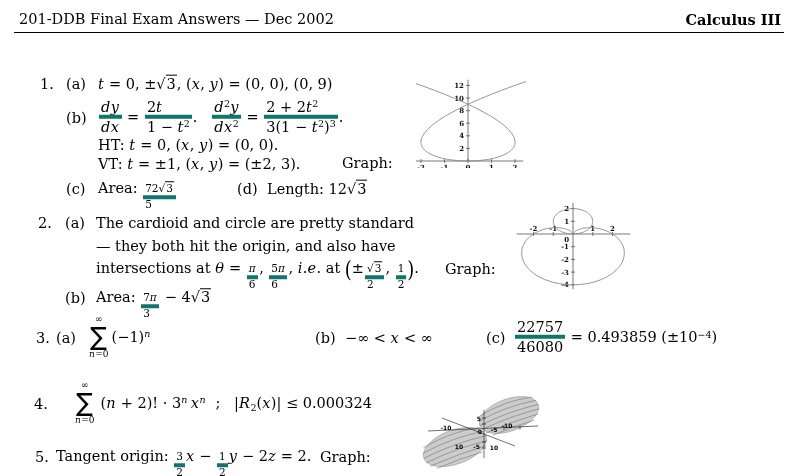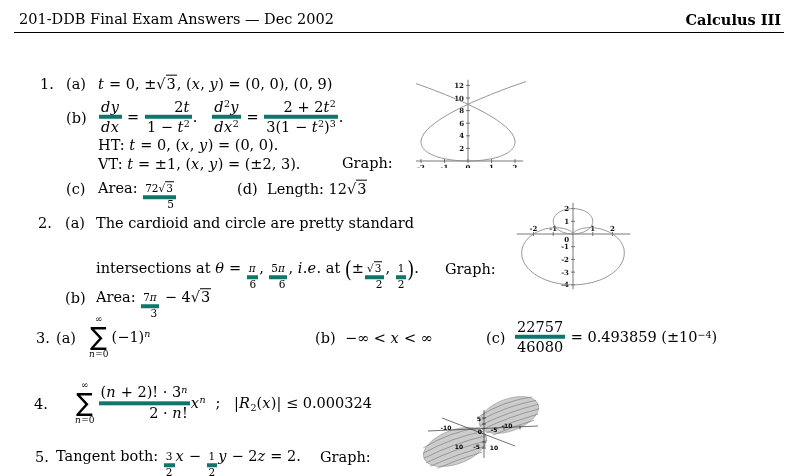--- a/index.html
+++ b/index.html
@@ -7,21 +7,21 @@
         font-family:"DejaVu Serif","Liberation Serif",serif;color:#000;font-size:14.5px;}
   .p{position:absolute;transform:translateY(-50%);white-space:pre;line-height:1.15;}
   .p0{position:absolute;white-space:pre;}
   .b{font-weight:bold;}
   .rule{position:absolute;left:14px;top:32px;width:770px;height:1.4px;background:#000;}
   
   .m i{font-style:italic;padding-right:0.5px;}
   .rm{font-style:normal;}
   sup{font-size:9.5px;vertical-align:4.5px;line-height:0;}
   sub{font-size:9.5px;vertical-align:-2.5px;line-height:0;}
-  .fr{display:inline-flex;flex-direction:column;text-align:right;vertical-align:middle;
+  .fr{display:inline-flex;flex-direction:column;text-align:left;vertical-align:middle;
       margin:0 1px;line-height:1.12;position:relative;top:-1px;}
   .fr>.fn{display:block;padding:0 2px;}
   .fr>.fd{display:block;border-top:4px solid #0f766e;padding:0 2px;}
   .fr.sm{font-size:10.5px;margin-top:18px;}
   .sq .sqv{border-top:1px solid #000;padding:0 1px;}
   .sum{display:inline-flex;flex-direction:column;align-items:center;vertical-align:middle;
        line-height:1;margin:0 3px 0 1px;position:relative;top:-1px;}
   .sum .st,.sum .sb{font-size:9px;line-height:1.2;}
   .sum .sg{font-size:25px;line-height:0.95;font-family:"DejaVu Sans",sans-serif;}
   .bp{display:inline-block;font-size:18px;transform:scaleY(1.25);vertical-align:-2px;}
@@ -81,20 +81,21 @@
       <line x1="50" y1="26" x2="54" y2="26" class="ax"></line>
       <text x="48" y="28.5" class="tl" text-anchor="end">10</text>
       <line x1="50" y1="13.400000000000006" x2="54" y2="13.400000000000006" class="ax"></line>
       <text x="48" y="15.900000000000006" class="tl" text-anchor="end">12</text>
       <path d="M109.9 9.6 L103.4 11.8 L97.2 14.0 L91.2 16.2 L85.4 18.4 L79.9 20.5 L74.6 22.6 L69.5 24.7 L64.7 26.7 L60.0 28.7 L55.6 30.6 L51.4 32.6 L47.4 34.5 L43.6 36.3 L40.0 38.2 L36.6 40.0 L33.5 41.7 L30.4 43.5 L27.6 45.2 L25.0 46.8 L22.5 48.5 L20.3 50.1 L18.2 51.7 L16.2 53.2 L14.5 54.7 L12.9 56.2 L11.4 57.6 L10.1 59.0 L9.0 60.4 L8.0 61.8 L7.2 63.1 L6.5 64.3 L5.9 65.6 L5.5 66.8 L5.2 68.0 L5.0 69.1 L5.0 70.3 L5.1 71.3 L5.3 72.4 L5.6 73.4 L6.0 74.4 L6.5 75.4 L7.1 76.3 L7.9 77.2 L8.7 78.0 L9.6 78.9 L10.6 79.7 L11.7 80.4 L12.9 81.2 L14.1 81.9 L15.4 82.5 L16.8 83.1 L18.3 83.7 L19.8 84.3 L21.4 84.9 L23.0 85.4 L24.7 85.8 L26.5 86.3 L28.2 86.7 L30.1 87.0 L31.9 87.4 L33.8 87.7 L35.8 88.0 L37.7 88.2 L39.7 88.4 L41.8 88.6 L43.8 88.7 L45.8 88.9 L47.9 88.9 L49.9 89.0 L52.0 89.0 L54.1 89.0 L56.1 88.9 L58.2 88.9 L60.2 88.7 L62.2 88.6 L64.3 88.4 L66.3 88.2 L68.2 88.0 L70.2 87.7 L72.1 87.4 L73.9 87.0 L75.8 86.7 L77.5 86.3 L79.3 85.8 L81.0 85.4 L82.6 84.9 L84.2 84.3 L85.7 83.7 L87.2 83.1 L88.6 82.5 L89.9 81.9 L91.1 81.2 L92.3 80.4 L93.4 79.7 L94.4 78.9 L95.3 78.0 L96.1 77.2 L96.9 76.3 L97.5 75.4 L98.0 74.4 L98.4 73.4 L98.7 72.4 L98.9 71.3 L99.0 70.3 L99.0 69.1 L98.8 68.0 L98.5 66.8 L98.1 65.6 L97.5 64.3 L96.8 63.1 L96.0 61.8 L95.0 60.4 L93.9 59.0 L92.6 57.6 L91.1 56.2 L89.5 54.7 L87.8 53.2 L85.8 51.7 L83.7 50.1 L81.5 48.5 L79.0 46.8 L76.4 45.2 L73.6 43.5 L70.5 41.7 L67.4 40.0 L64.0 38.2 L60.4 36.3 L56.6 34.5 L52.6 32.6 L48.4 30.6 L44.0 28.7 L39.3 26.7 L34.5 24.7 L29.4 22.6 L24.1 20.5 L18.6 18.4 L12.8 16.2 L6.8 14.0 L0.6 11.8 L-5.9 9.6 " class="cv"></path>
     </svg>
 
   <span class="p" style="left:38px;top:223px;">2.</span>
   <span class="p" style="left:65px;top:223px;">(a)</span>
   <span class="p" style="left:96px;top:223px;">The cardioid and circle are pretty standard</span>
+  <span class="p" style="left:96px;top:246px;">— they both hit the origin, and also have</span>
   <span class="p m" style="left:96px;top:269px;"><span class="rm">intersections at </span><i>θ</i> = <span class="fr sm"><span class="fn"><i>π</i></span><span class="fd">6</span></span>, <span class="fr sm"><span class="fn">5<i>π</i></span><span class="fd">6</span></span>, <i>i</i>.<i>e</i>.<span class="rm"> at </span><span class="bp">(</span>±<span class="fr sm"><span class="fn"><span class="sq"><span class="sqs">√</span><span class="sqv">3</span></span></span><span class="fd">2</span></span>, <span class="fr sm"><span class="fn">1</span><span class="fd">2</span></span><span class="bp">)</span>.</span>
   <span class="p" style="left:445px;top:269px;">Graph:</span>
   <span class="p" style="left:65px;top:298px;">(b)</span>
   <span class="p m" style="left:96px;top:298px;"><span class="rm">Area: </span><span class="fr sm"><span class="fn">7<i>π</i></span><span class="fd">3</span></span> − 4<span class="sq"><span class="sqs">√</span><span class="sqv">3</span></span></span>
 
   <svg id="g2" width="162" height="110" style="left:496px;top:194px;">
       <line x1="20.7125" y1="40" x2="134.275" y2="40" class="ax"></line>
       <line x1="77" y1="95.24499999999999" x2="77" y2="8.884999999999998" class="ax"></line>
       <line x1="37.5" y1="38" x2="37.5" y2="42" class="ax"></line>
       <text x="37.5" y="36.5" class="tl" text-anchor="middle">-2</text>
@@ -123,24 +124,24 @@
 
   <span class="p" style="left:36px;top:338px;">3.</span>
   <span class="p" style="left:56px;top:338px;">(a)</span>
   <span class="p m" style="left:88px;top:338px;"><span class="sum"><span class="st">∞</span><span class="sg">∑</span><span class="sb"><i>n</i>=0</span></span>(−1)<sup><i>n</i></sup></span>
   <span class="p" style="left:315px;top:338px;">(b)</span>
   <span class="p m" style="left:345px;top:338px;">−∞ &lt; <i>x</i> &lt; ∞</span>
   <span class="p" style="left:486px;top:338px;">(c)</span>
   <span class="p m" style="left:514px;top:338px;"><span class="fr"><span class="fn">22757</span><span class="fd">46080</span></span> = 0.493859 (±10<sup>−4</sup>)</span>
 
   <span class="p" style="left:34px;top:404px;">4.</span>
-  <span class="p m" style="left:74px;top:404px;"><span class="sum"><span class="st">∞</span><span class="sg">∑</span><span class="sb"><i>n</i>=0</span></span><span class="fr"><span class="fn">(<i>n</i> + 2)! · 3<sup><i>n</i></sup></span><span class="fd">2 · <i>n</i>!</span></span><i>x</i><sup><i>n</i></sup>  ;   |<i>R</i><sub>2</sub>(<i>x</i>)| ≤ 0.000324</span>
+  <span class="p m" style="left:74px;top:404px;"><span class="sum"><span class="st">∞</span><span class="sg">∑</span><span class="sb"><i>n</i>=0</span></span><span class="fr"><span class="fn">(<i>n</i> + 2)! · 3<sup><i>n</i></sup></span></span><i>x</i><sup><i>n</i></sup>  ;   |<i>R</i><sub>2</sub>(<i>x</i>)| ≤ 0.000324</span>
 
   <span class="p" style="left:35px;top:457px;">5.</span>
-  <span class="p m" style="left:56px;top:457px;"><span class="rm">Tangent both: </span><span class="fr sm"><span class="fn">3</span><span class="fd">2</span></span><i>x</i> − <span class="fr sm"><span class="fn">1</span><span class="fd">2</span></span><i>y</i> − 2<i>z</i> = 2.</span>
+  <span class="p m" style="left:56px;top:457px;"><span class="rm">Tangent origin: </span><span class="fr sm"><span class="fn">3</span><span class="fd">2</span></span><i>x</i> − <span class="fr sm"><span class="fn">1</span><span class="fd">2</span></span><i>y</i> − 2<i>z</i> = 2.</span>
   <span class="p" style="left:320px;top:457px;">Graph:</span>
 
   <svg id="g3" width="140" height="80" style="left:420px;top:396px;">
     <g transform="translate(35,51) rotate(-20)">
       <ellipse class="lobe" cx="0" cy="0" rx="33" ry="17"></ellipse>
       <path class="cont" d="M-30 -10 Q0 -16 30 -10"></path>
       <path class="cont" d="M-32.5 -5 Q0 -10 32.5 -5"></path>
       <path class="cont" d="M-33 0 Q0 -4 33 0"></path>
       <path class="cont" d="M-32.5 5 Q0 1.5 32.5 5"></path>
       <path class="cont" d="M-30 9.5 Q0 7.5 30 9.5"></path>

